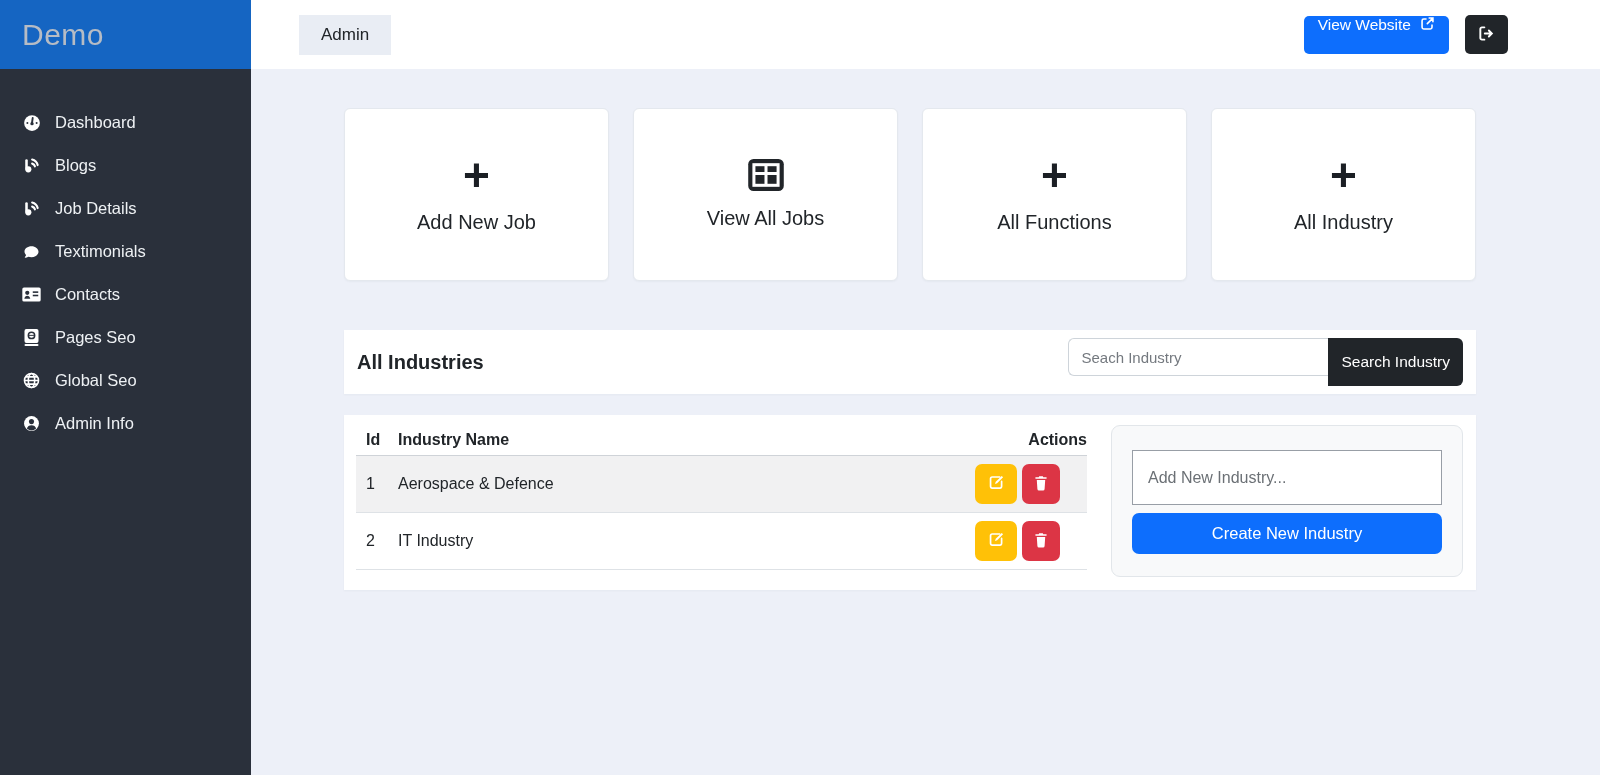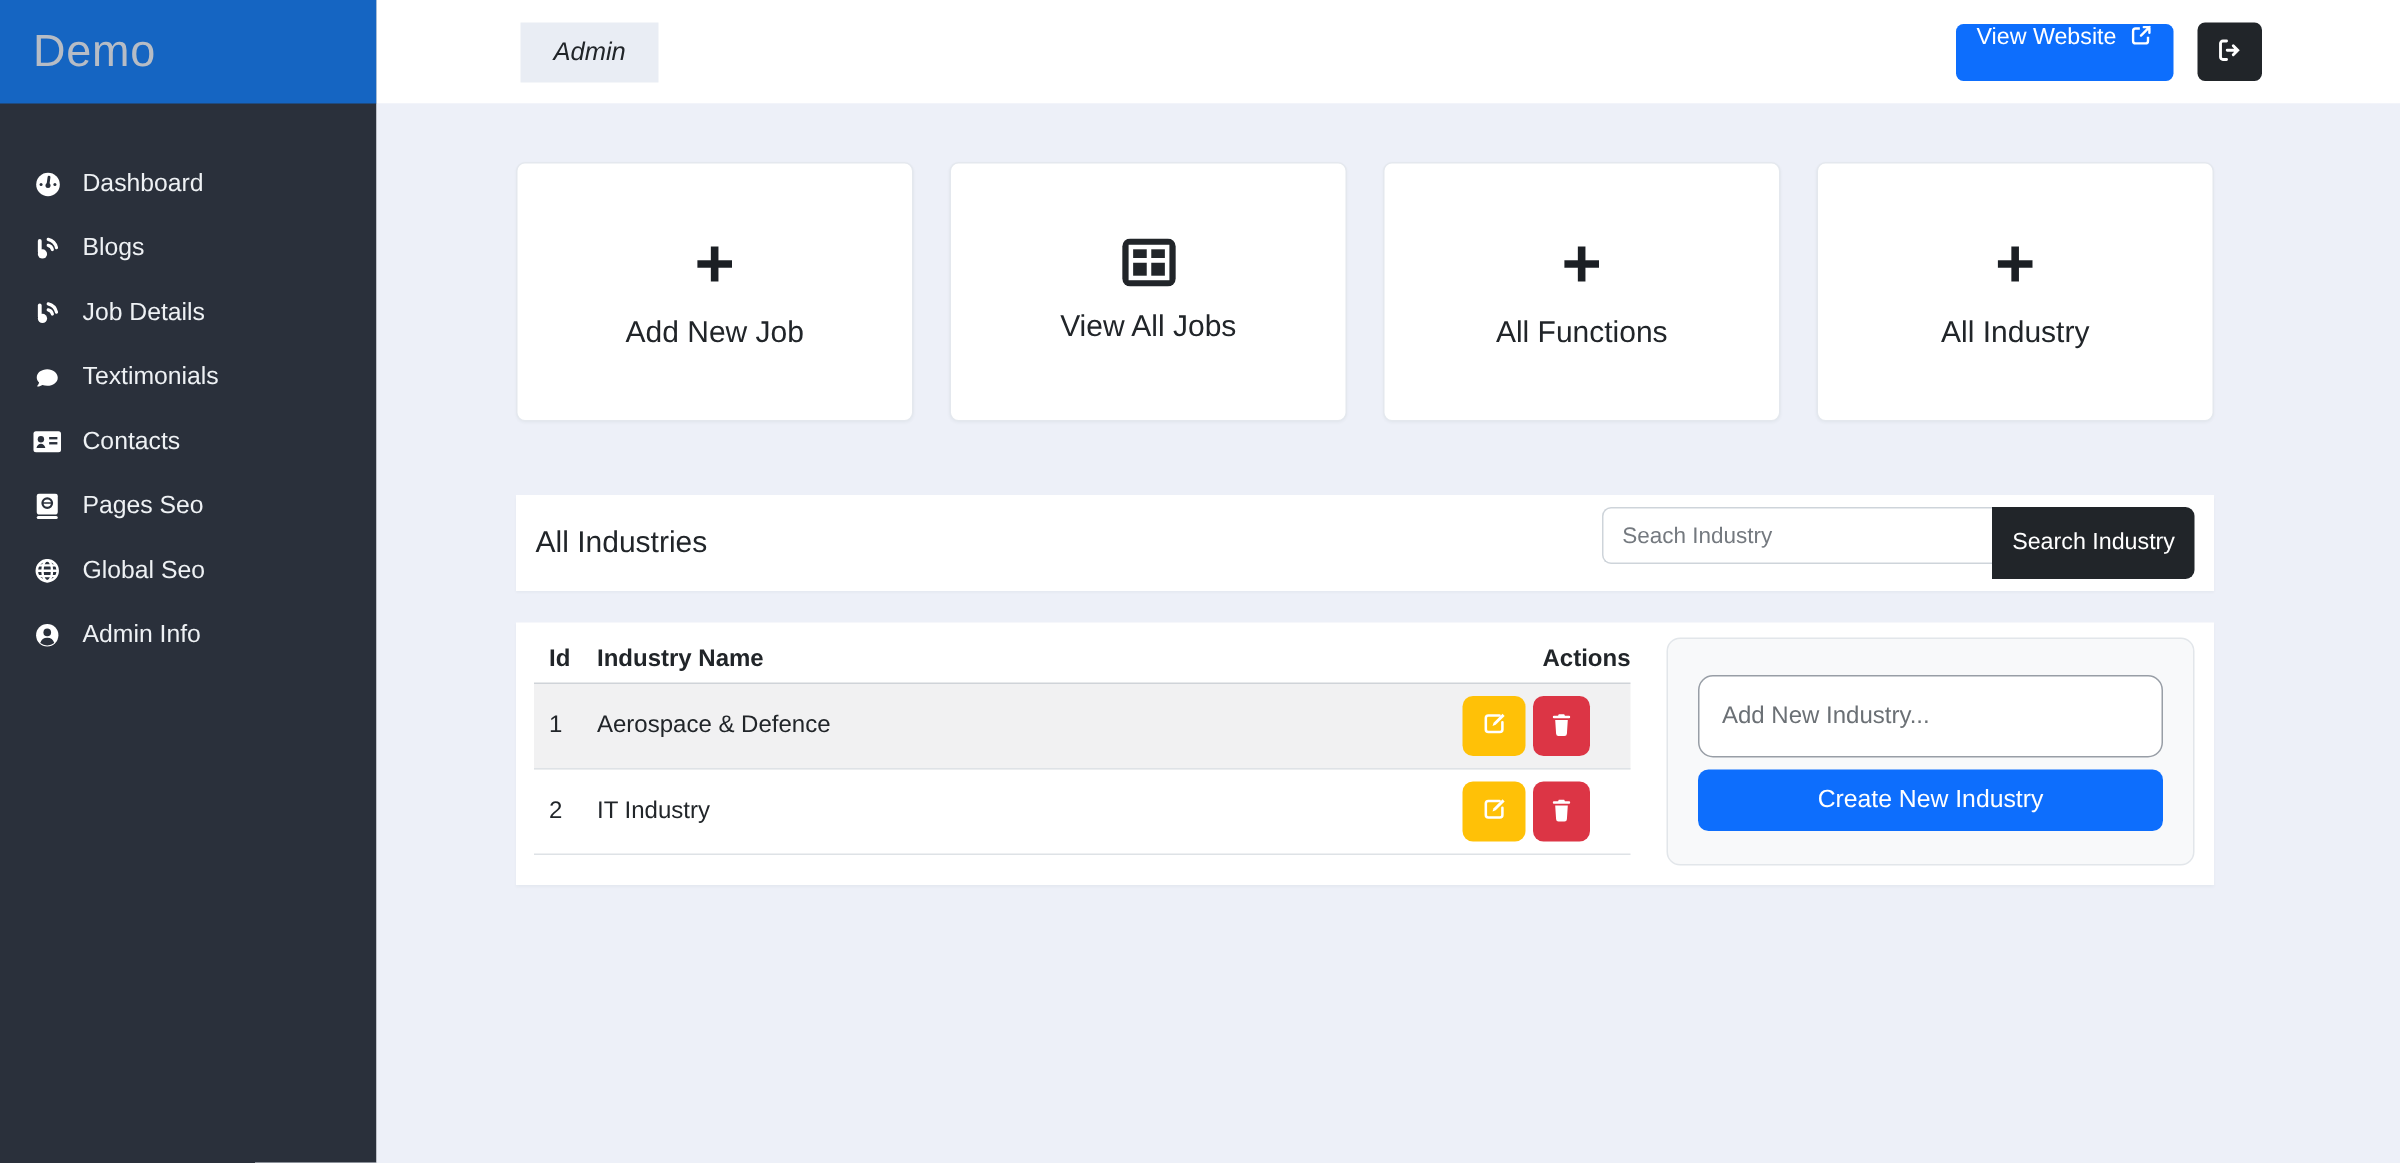--- a/index.html
+++ b/index.html
@@ -12,22 +12,22 @@
   .brand { font-size:30px; color:#b6bcc5; letter-spacing:0.5px; }
   .nav { padding-top:32px; }
   .nav-item { display:flex; align-items:center; height:43px; padding-left:22px; cursor:pointer;
               color:#eef1f4; font-size:16.5px; }
   .nav-icon { width:19px; height:17px; margin-right:14px; display:flex; align-items:center; justify-content:center; }
   .nav-icon svg { display:block; }
 
   
   .topbar { position:absolute; left:251px; right:0; top:0; height:69px; background:#ffffff;
             display:flex; align-items:center; padding-right:92px; }
-  .admin-chip { margin-left:96px; background:#e9edf4; color:#212529; font-size:17px;
-                padding:10px 22px;font-style:italic; }
+  .admin-chip { margin-left:48px; background:#e9edf4; color:#212529; font-size:17px;
+                padding:10px 22px; }
   .topbar-right { margin-left:auto; display:flex; align-items:center; gap:16px; }
   .btn-view-website { background:#0d6efd; border:none; color:#fff; font-size:15.5px;
                       padding:0 14px; height:38px; border-radius:5px; display:flex; align-items:flex-start;
                       gap:9px; cursor:pointer; font-family:inherit; }
   .btn-logout { background:#212529; border:none; width:43px; height:39px; border-radius:5px;
                 display:flex; align-items:center; justify-content:center; cursor:pointer; }
 
   
   .main { position:absolute; left:251px; top:69px; right:0; bottom:0; background:#edf0f8; }
   .container { margin-left:93px; width:1132px; }
@@ -35,21 +35,21 @@
   .cards-row { display:flex; gap:24px; margin-top:39px; }
   .dash-card { flex:1; height:173px; background:#fff; border:1px solid #e4e8ee; border-radius:6px;
                box-shadow:0 1px 2px rgba(30,40,60,0.04); display:flex; flex-direction:column;
                align-items:center; justify-content:center; cursor:pointer; }
   .dash-card .plus { font-size:46px; font-weight:600; color:#1b1f24; line-height:40px; }
   .dash-card .card-label { margin-top:16px; font-size:20px; color:#212529; }
   .table-glyph { display:block; }
 
   .industries-bar { margin-top:49px; height:64px; background:#fff; display:flex; align-items:center;
                     padding:0 13px; box-shadow:0 1px 2px rgba(30,40,60,0.04); }
-  .industries-title { font-size:20px; font-weight:400; color:#212529; }
+  .industries-title { font-size:20px; font-weight:700; color:#212529; }
   .search-group { margin-left:auto; display:flex;padding-left:16px; }
   .search-input { width:260px; height:38px; border:1px solid #ced4da; border-right:none;
                   border-radius:6px 0 0 6px; font-size:15px; padding:0 12px; color:#212529;
                   font-family:inherit; outline:none; background:#fff; }
   .search-input::placeholder { color:#74797f; }
   .btn-search { height:48px; background:#212529; color:#fff; border:none; font-size:15.5px;
                 padding:0 13px; border-radius:0 6px 6px 0; cursor:pointer; font-family:inherit; }
 
   .table-card { margin-top:21px; height:175px; background:#fff; box-shadow:0 1px 2px rgba(30,40,60,0.04);
                 display:flex; padding:10px 13px 0 12px; }
@@ -62,21 +62,21 @@
   .col-name { flex:1; padding-left:8px; }
   .col-actions { width:112px; display:flex; align-items:center; gap:5px; }
   .t-head .col-actions { display:block;text-align:right; }
   .btn-edit { width:42px; height:40px; background:#ffc107; border:none; border-radius:7px;
               display:flex; align-items:center; justify-content:center; cursor:pointer; }
   .btn-delete { width:38px; height:40px; background:#dc3545; border:none; border-radius:7px;
                 display:flex; align-items:center; justify-content:center; cursor:pointer; }
 
   .add-panel { width:352px; height:152px; margin-left:24px; background:#f8f9fa;
                border:1px solid #e2e6ea; border-radius:9px; padding:24px 20px 0 20px; }
-  .add-input { width:100%; height:55px; border:1px solid #989ea6; border-radius:10px; background:#fff;
+  .add-input { width:100%; height:55px; border:1px solid #989ea6; border-radius:0; background:#fff;
                font-size:16px; padding:0 15px; color:#212529; font-family:inherit; outline:none; }
   .add-input::placeholder { color:#6b7075; }
   .btn-create { width:100%; height:41px; margin-top:8px; background:#0d6efd; color:#fff; border:none;
                 border-radius:7px; font-size:16.5px; cursor:pointer; font-family:inherit; }
 </style>
 </head>
 <body>
 
 <div class="sidebar">
   <div class="sidebar-header">

